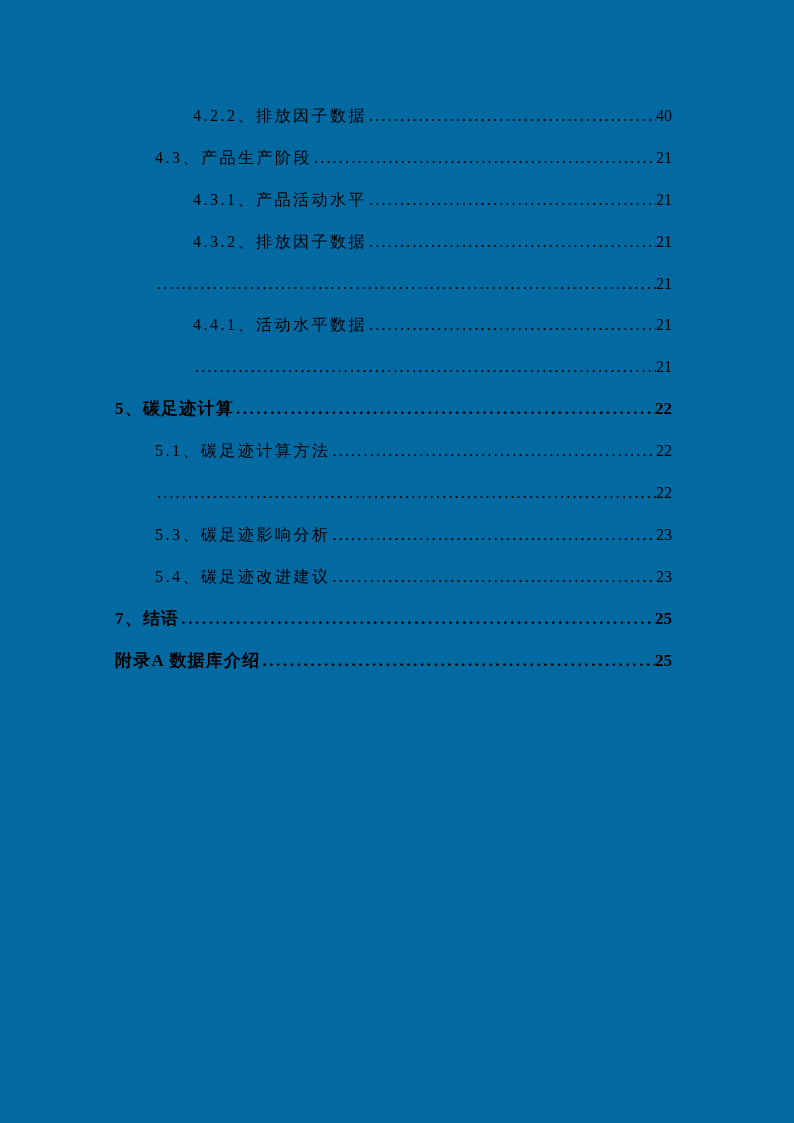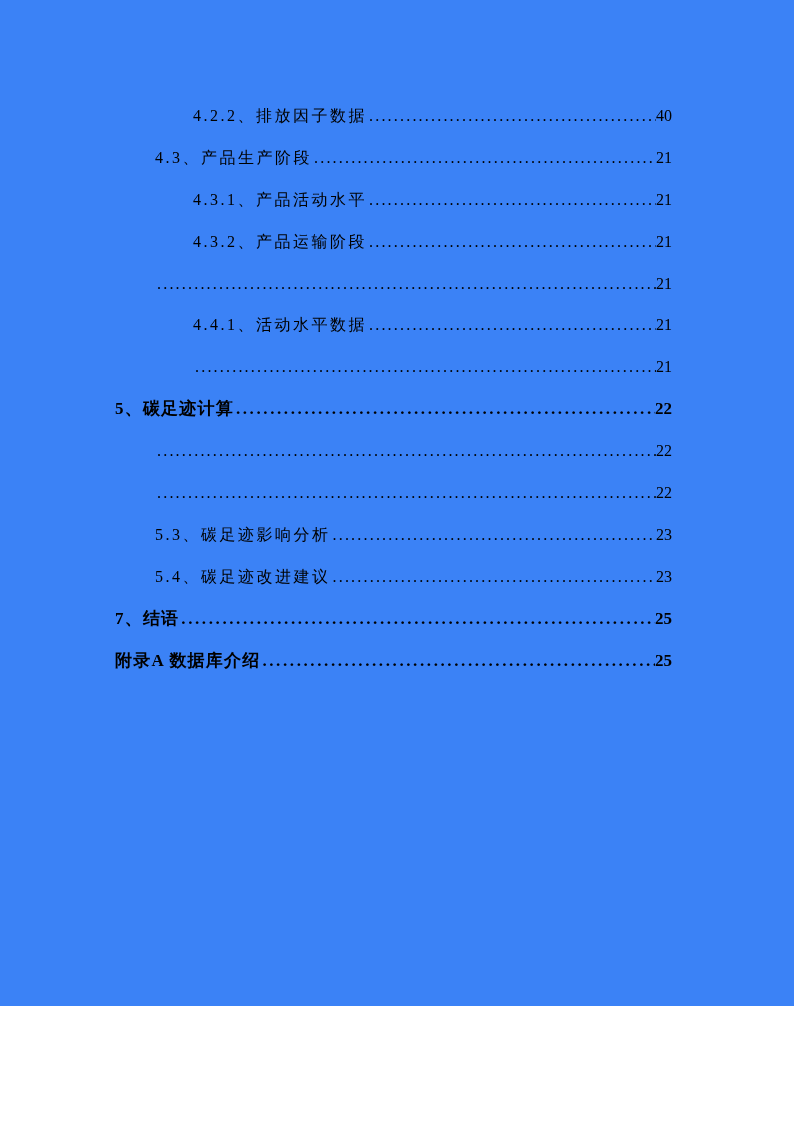--- a/index.html
+++ b/index.html
@@ -3,22 +3,22 @@
 <meta charset="utf-8">
 <style>
   html, body {
     margin: 0;
     padding: 0;
     background: #ffffff;
   }
   .page {
     position: relative;
     width: 794px;
-    height: 1006px;
-    background: #3b82f6;
+    height: 1123px;
+    background: #0369a1;
     overflow: hidden;
     font-family: "Liberation Serif", "DejaVu Serif", serif;
     color: #000000;
   }
   .toc {
     position: absolute;
     left: 115px;
     top: 95px;
     width: 557px;
   }
@@ -79,21 +79,21 @@
         <span class="toc-label">4.3、产品生产阶段</span>
         <span class="leader"></span>
         <span class="toc-page">21</span>
       </div>
       <div class="toc-row lvl2">
         <span class="toc-label">4.3.1、产品活动水平</span>
         <span class="leader"></span>
         <span class="toc-page">21</span>
       </div>
       <div class="toc-row lvl2">
-        <span class="toc-label">4.3.2、产品运输阶段</span>
+        <span class="toc-label">4.3.2、排放因子数据</span>
         <span class="leader"></span>
         <span class="toc-page">21</span>
       </div>
       <div class="toc-row lvl1">
         <span class="leader"></span>
         <span class="toc-page">21</span>
       </div>
       <div class="toc-row lvl2">
         <span class="toc-label">4.4.1、活动水平数据</span>
         <span class="leader"></span>
@@ -102,20 +102,21 @@
       <div class="toc-row lvl2">
         <span class="leader"></span>
         <span class="toc-page">21</span>
       </div>
       <div class="toc-row lvl0 bold">
         <span class="toc-label">5、碳足迹计算</span>
         <span class="leader"></span>
         <span class="toc-page">22</span>
       </div>
       <div class="toc-row lvl1">
+        <span class="toc-label">5.1、碳足迹计算方法</span>
         <span class="leader"></span>
         <span class="toc-page">22</span>
       </div>
       <div class="toc-row lvl1">
         <span class="leader"></span>
         <span class="toc-page">22</span>
       </div>
       <div class="toc-row lvl1">
         <span class="toc-label">5.3、碳足迹影响分析</span>
         <span class="leader"></span>

